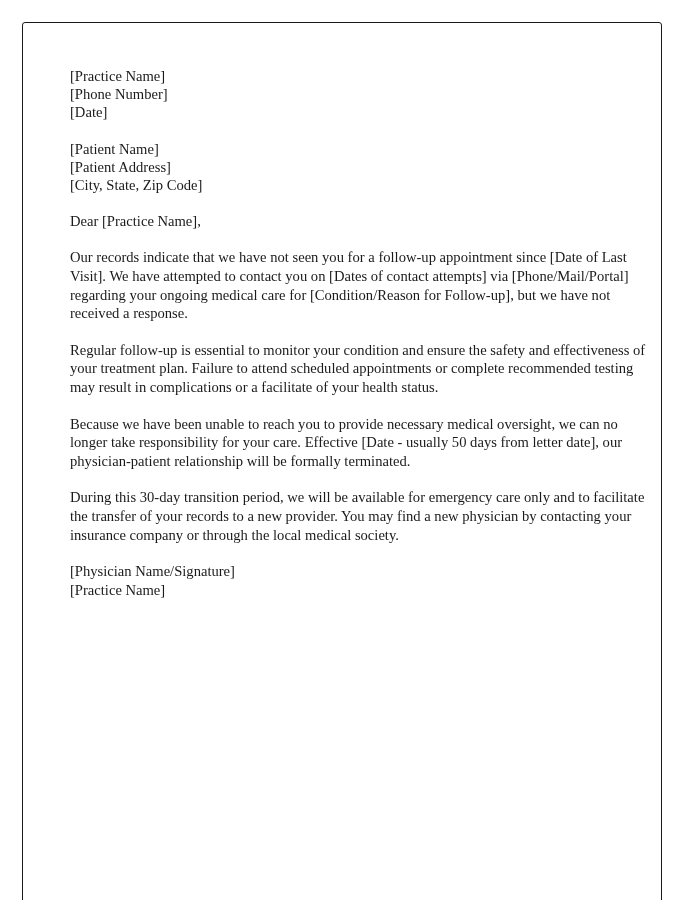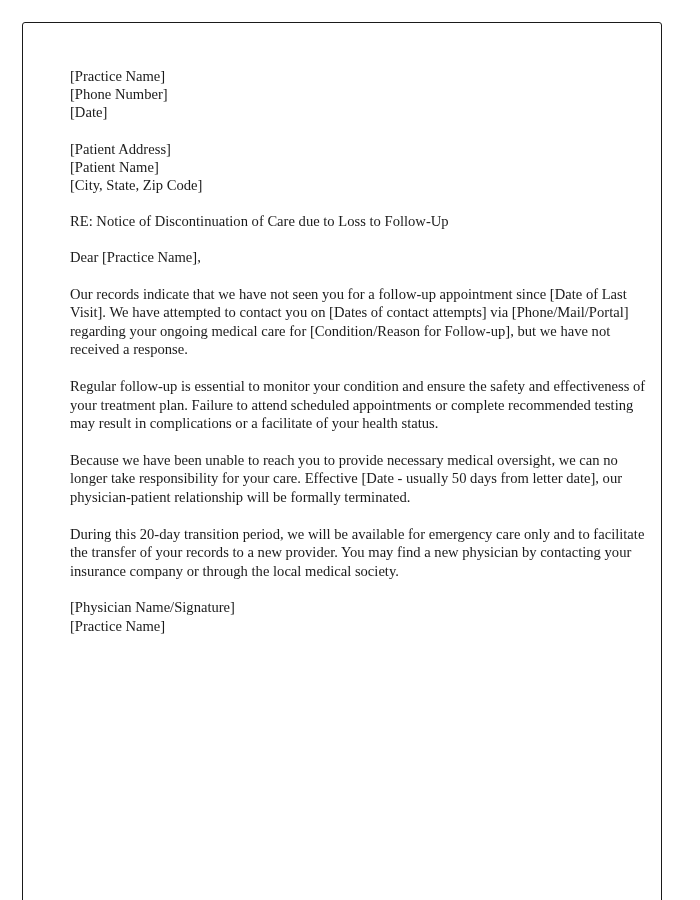--- a/index.html
+++ b/index.html
@@ -68,37 +68,34 @@
   <div class="letter-border">
     <div class="letter-body">
 
       <div class="block">
         <div class="line">[Practice Name]</div>
         <div class="line">[Phone Number]</div>
         <div class="line">[Date]</div>
       </div>
 
       <div class="block">
+        <div class="line">[Patient Name]</div>
         <div class="line">[Patient Address]</div>
-        <div class="line">[Patient Name]</div>
         <div class="line">[City, State, Zip Code]</div>
       </div>
 
-      <div class="block">
-        <div class="line">RE: Notice of Discontinuation of Care due to Loss to Follow-Up</div>
-      </div>
 
       <div class="block">
         <div class="line">Dear [Practice Name],</div>
       </div>
 
       <p class="para">Our records indicate that we have not seen you for a follow-up appointment since [Date of Last Visit]. We have attempted to contact you on [Dates of contact attempts] via [Phone/Mail/Portal] regarding your ongoing medical care for [Condition/Reason for Follow-up], but we have not received a response.</p>
       <p class="para">Regular follow-up is essential to monitor your condition and ensure the safety and effectiveness of your treatment plan. Failure to attend scheduled appointments or complete recommended testing may result in complications or a facilitate of your health status.</p>
       <p class="para">Because we have been unable to reach you to provide necessary medical oversight, we can no longer take responsibility for your care. Effective [Date - usually 50 days from letter date], our physician-patient relationship will be formally terminated.</p>
-      <p class="para">During this 20-day transition period, we will be available for emergency care only and to facilitate the transfer of your records to a new provider. You may find a new physician by contacting your insurance company or through the local medical society.</p>
+      <p class="para">During this 30-day transition period, we will be available for emergency care only and to facilitate the transfer of your records to a new provider. You may find a new physician by contacting your insurance company or through the local medical society.</p>
 
 
       <div class="block sig-block">
         <div class="line">[Physician Name/Signature]</div>
         <div class="line">[Practice Name]</div>
       </div>
 
     </div>
   </div>
 </div>

